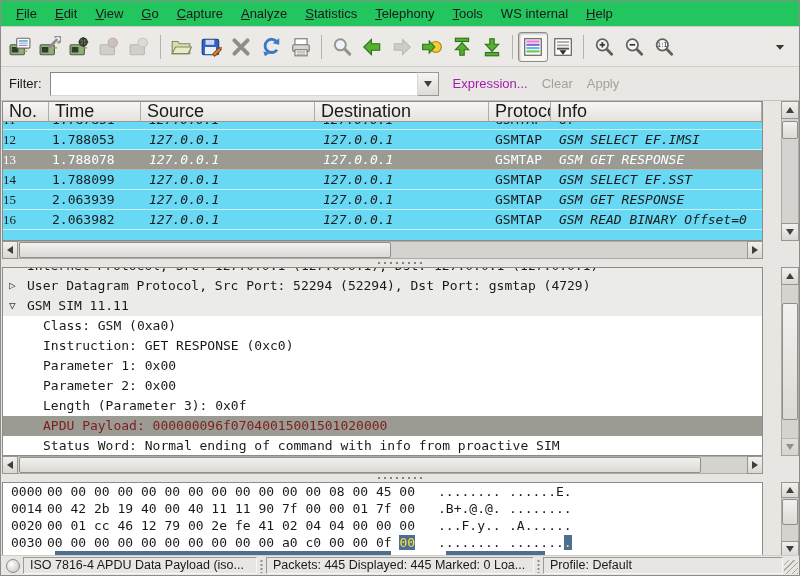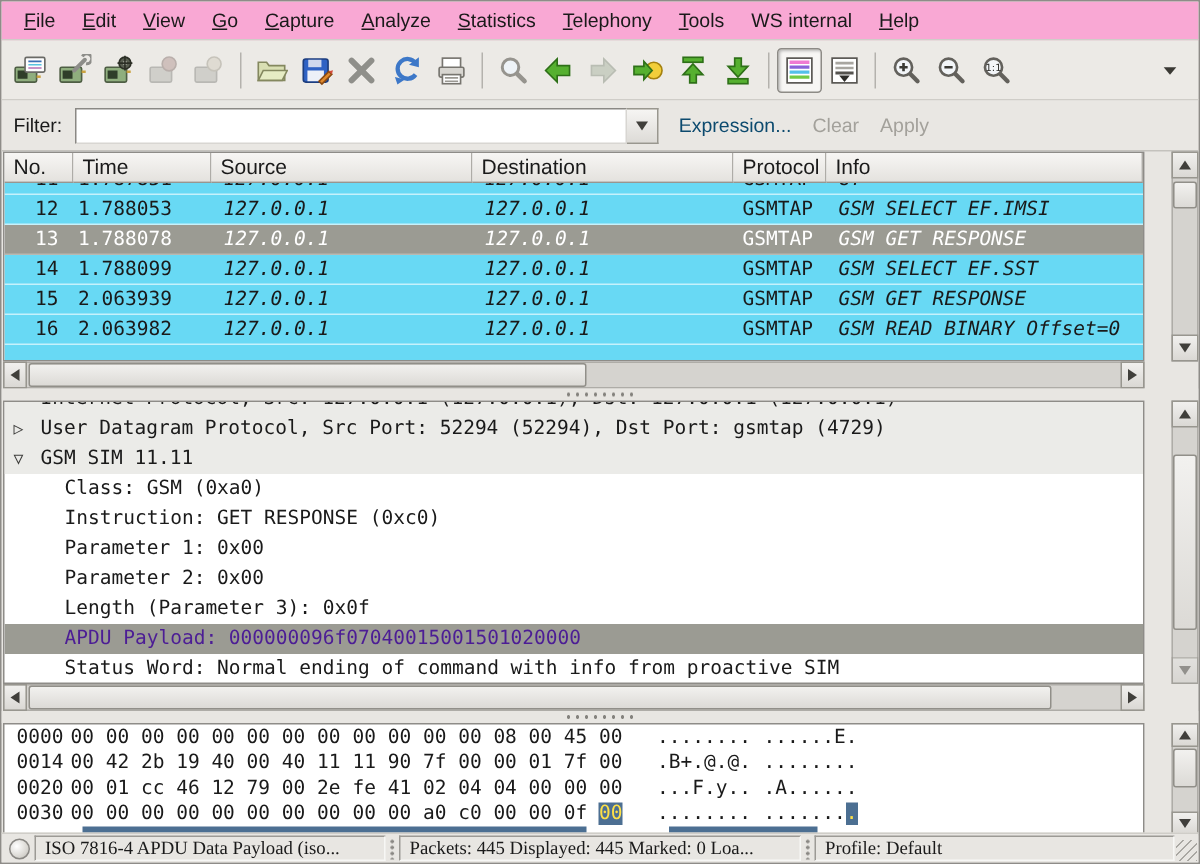--- a/index.html
+++ b/index.html
@@ -5,83 +5,83 @@
   * { margin:0; padding:0; box-sizing:border-box; }
   html,body { background:#c8c6c2; }
   .window {
     position:relative; width:800px; height:576px;
     background:#e8e6e2; border:1px solid #8e8c88;
     font-family:"Liberation Sans", sans-serif; font-size:13px; color:#1a1a1a;
     overflow:hidden;
   }
   
   .menubar { position:absolute; left:0; top:0; right:0; height:26px;
-    background:#f9a8d4; border-bottom:1px solid #cfcdc8; display:flex; align-items:center; padding-left:6px; }
+    background:#22c55e; border-bottom:1px solid #cfcdc8; display:flex; align-items:center; padding-left:6px; }
   .menu-item { display:inline-block; padding:4px 9px; cursor:default; }
   .menu-item::first-letter { text-decoration:underline; }
   .menu-item.no-accel::first-letter { text-decoration:none; }
   
   .toolbar { position:absolute; left:0; top:26px; right:0; height:40px;
     background:#eceae6; border-bottom:1px solid #cfcdc8; display:flex; align-items:center; padding:0 4px; }
   .tbtn { width:30px; height:30px; display:flex; align-items:center; justify-content:center; border:1px solid transparent; border-radius:3px; }
   .tbtn.pressed { border:1px solid #8d8b86; background:#f7f6f4; box-shadow:inset 1px 1px 2px rgba(0,0,0,.25); }
   .tbtn.disabled svg { opacity:.35; filter:grayscale(60%); }
   .tsep { width:1px; height:24px; background:#b4b2ad; margin:0 5px; flex:none; }
   .tspring { flex:1; }
   
   .filterbar { position:absolute; left:0; top:66px; right:0; height:34px;
     background:#e9e7e3; border-bottom:1px solid #c4c2bd; display:flex; align-items:center; padding-left:8px; }
   .filter-label { margin-right:8px; }
   .filter-entry { width:368px; height:24px; background:#fff; border:1px solid;
     border-color:#8a8884 #d8d6d2 #d8d6d2 #8a8884; padding:0 4px; font:13px "Liberation Sans",sans-serif; outline:none; }
   .combo-btn { width:21px; height:24px; background:linear-gradient(#f6f5f3,#dddbd7);
     border:1px solid #99978f; border-left:none; display:flex; align-items:center; justify-content:center; }
-  .filter-action { margin-left:14px; color:#0c4a6e; }
+  .filter-action { margin-left:14px; color:#a21caf; }
   .filter-action.disabled { color:#a3a19b; }
   .sb-btn { position:absolute; width:18px; height:18px; background:linear-gradient(#f1f0ee,#dad8d4);
     border:1px solid #98968f; display:flex; align-items:center; justify-content:center; }
   .sb-btn.faded { opacity:.45; }
   .sb-thumb { position:absolute; background:linear-gradient(#f2f1ef,#dcdad6); border:1px solid #918f89; border-radius:2px; }
   .tri-up    { width:0;height:0;border-left:4px solid transparent;border-right:4px solid transparent;border-bottom:6px solid #403f3b; }
   .tri-down  { width:0;height:0;border-left:4px solid transparent;border-right:4px solid transparent;border-top:6px solid #403f3b; }
   .tri-left  { width:0;height:0;border-top:4px solid transparent;border-bottom:4px solid transparent;border-right:6px solid #403f3b; }
   .tri-right { width:0;height:0;border-top:4px solid transparent;border-bottom:4px solid transparent;border-left:6px solid #403f3b; }
   
   .pane-list { position:absolute; left:0; top:100px; width:798px; height:158px; }
   .plist-content { position:absolute; left:1px; top:0; width:761px; height:140px;
     border:1px solid #8e8c88; background:#fff; overflow:hidden; }
   .phead { display:grid; grid-template-columns:46px 92px 174px 174px 62px 1fr; height:20px; }
   .phead-cell { background:linear-gradient(#f7f6f4,#e4e2de); border-right:1px solid #aeaca7;
-    border-bottom:1px solid #98968f; line-height:19px; padding-left:6px; font-size:14px; overflow:hidden; white-space:nowrap; }
+    border-bottom:1px solid #98968f; line-height:19px; padding-left:6px; font-size:18px; overflow:hidden; white-space:nowrap; }
   .prow { display:grid; grid-template-columns:46px 92px 174px 174px 62px 1fr; height:20px; line-height:19px;
     font-family:"DejaVu Sans Mono", monospace; font-size:13px; white-space:nowrap; }
   .prow.cyan { background:#68d9f4; border-bottom:1px solid #c6f1fb; }
   .prow.sel  { background:#9b9b93; color:#fff; border-bottom:1px solid #b9b9b2; }
-  .c-no { text-align:right; padding-right:10px; }
+  .c-no { padding-right:10px;font-family:Liberation Serif, serif; }
   .c-time { padding-left:3px; }
   .c-src,.c-dst,.c-info { padding-left:8px; overflow:hidden;font-style:italic; }
   .c-proto { padding-left:6px; }
   .clip8 { height:8px; overflow:hidden; }
   .clip8 .prow { margin-top:-12px; }
   .cyan-filler { height:10px; background:#68d9f4; }
   .plist-vscroll { position:absolute; right:0; top:0; width:18px; height:140px; }
   .plist-hscroll { position:absolute; left:1px; bottom:0; width:761px; height:18px; }
   .hsb-track,.vsb-track { position:absolute; inset:0; background:#d5d3cf; border:1px solid #aeaca7; }
   
   .splitter { position:absolute; left:0; right:0; height:8px; background:#e8e6e2; display:flex; align-items:center; justify-content:center; }
   .splitter-dots { width:48px; height:4px; background-image:radial-gradient(circle,#85837e 1.1px,transparent 1.3px);
     background-size:6px 4px; background-repeat:repeat-x; }
   
   .pane-detail { position:absolute; left:0; top:266px; width:798px; height:207px; }
   .detail-content { position:absolute; left:1px; top:0; width:761px; height:189px;
     border:1px solid #8e8c88; background:#fff; overflow:hidden;
     font-family:"DejaVu Sans Mono", monospace; font-size:13px; }
   .drow { height:20px; line-height:20px; white-space:nowrap; position:relative; padding-left:40px; }
   .drow.top { background:#ebebe8; padding-left:24px; }
-  .drow.sel { background:#9b9b93; color:#4c1d95; }
+  .drow.sel { background:#9b9b93; color:#7f1d1d; }
   .drow .tree-arrow { position:absolute; left:6px; top:0; width:14px; color:#3c3c3a; font-size:11px; }
   .dclip { height:8px; overflow:hidden; }
   .dclip .drow { margin-top:-12px; }
   .detail-vscroll { position:absolute; right:0; top:0; width:18px; height:189px; }
   .detail-hscroll { position:absolute; left:1px; bottom:0; width:761px; height:18px; }
   
   .pane-hex { position:absolute; left:0; top:481px; width:798px; height:75px; }
   .hex-content { position:absolute; left:1px; top:0; width:761px; height:75px;
     border:1px solid #8e8c88; background:#fff; overflow:hidden;
     font-family:"DejaVu Sans Mono", monospace; font-size:13px; }
@@ -93,21 +93,21 @@
   .hx-sel { background:#4c6f92; color:#fde047;text-align:center; }
   .hex-partial { position:relative; height:6px; }
   .hp-bar { position:absolute; top:0; height:6px; background:#4c6f92; }
   .hex-vscroll { position:absolute; right:0; top:0; width:18px; height:75px; }
   
   .statusbar { position:absolute; left:0; right:0; bottom:0; height:20px; background:#e8e6e2;
     border-top:1px solid #cfcdc8; display:flex; align-items:center; padding:0 2px; font-size:12.5px; }
   .expert-dot { width:14px; height:14px; border-radius:50%; border:1px solid #8a8884;
     background:radial-gradient(circle at 35% 35%, #ffffff, #dbd9d4 60%, #b9b7b1); margin:0 3px; flex:none; }
   .status-box { border:1px solid; border-color:#9c9a95 #f7f7f5 #f7f7f5 #9c9a95; height:17px; line-height:15px;
-    padding:0 6px; white-space:nowrap; overflow:hidden; background:#e8e6e2;font-family:Liberation Serif, serif; }
+    padding:0 6px; white-space:nowrap; overflow:hidden; background:#e8e6e2; }
   .status-box.grow { flex:1; margin-right:14px; }
   .vgrip { width:5px; height:14px; margin:0 2px; flex:none;
     background-image:radial-gradient(circle,#8a8884 1px,transparent 1.2px); background-size:5px 4px; background-repeat:repeat-y; }
   .grip { position:absolute; right:1px; bottom:1px; width:14px; height:14px;
     background:repeating-linear-gradient(135deg, transparent 0 3px, #a9a7a2 3px 4px); }
 </style>
 </head>
 <body>
 
 <div class="window">

